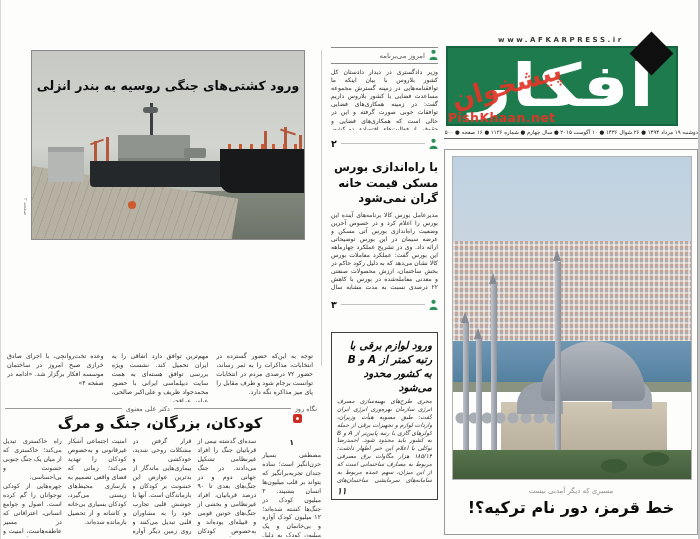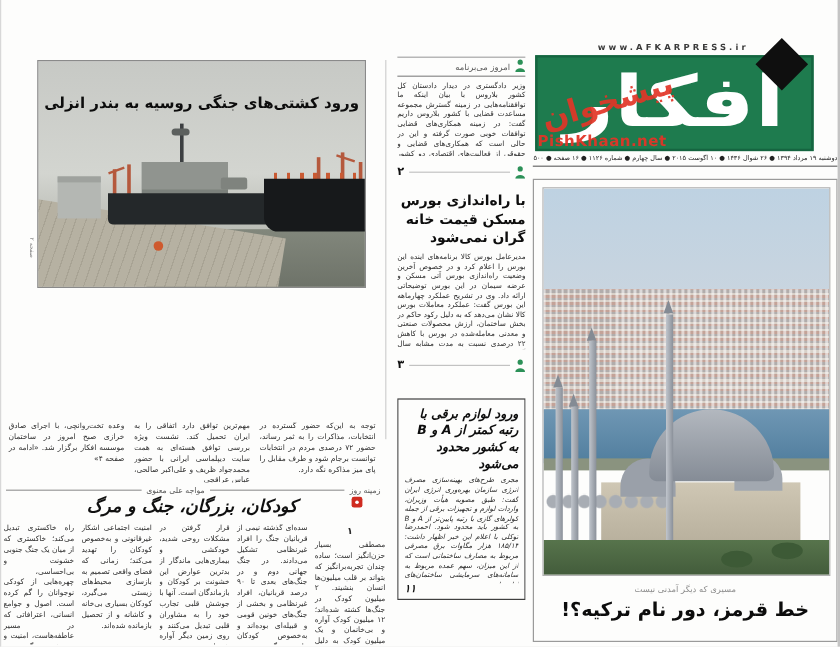--- a/index.html
+++ b/index.html
@@ -34,21 +34,21 @@
   #main-hl .hl{font-size:26px;white-space:nowrap;transform:scaleY(1.15);}
   #main-cols{left:6px;top:352px;width:306px;height:50px;display:flex;gap:8px;overflow:hidden;}
   .mcol{flex:1;font-size:6.3px;line-height:1.42;text-align:justify;color:#2e2e2e;overflow:hidden;}
   
   #op-rule{left:4px;top:403px;width:312px;height:11px;display:flex;align-items:center;gap:4px;
      font-size:6.5px;color:#555;}
   .rule-line{flex:1;height:1px;background:#9a9a9a;}
   #op-icon{left:292px;top:414px;width:9px;height:9px;background:#cf2b20;border-radius:2px;}
   #op-icon-dot{left:295px;top:417px;width:3px;height:3px;background:#fff;border-radius:50%;}
   #op-hl{left:0;top:415px;width:318px;text-align:center;font-size:14.5px;font-weight:bold;
-     color:#101010;white-space:nowrap;font-style:italic;}
+     color:#101010;white-space:nowrap;}
   #op-cols{left:2px;top:437px;width:318px;height:100px;display:flex;gap:6px;overflow:hidden;}
   .ocol{flex:1;font-size:6.2px;line-height:1.45;text-align:justify;color:#2e2e2e;overflow:hidden;}
   .onum{text-align:center;font-weight:bold;font-size:8px;margin-bottom:2px;}
   
   #col-divider{left:320px;top:50px;width:1px;height:316px;background:#cfcfcf;}
   #today-col{left:330px;top:47px;width:107px;height:490px;display:flex;flex-direction:column;overflow:hidden;}
   #today-strip{height:15px;border-top:1px solid #8a8a8a;border-bottom:1px solid #8a8a8a;
      display:flex;align-items:center;gap:4px;font-size:7px;color:#5a5a5a;flex:0 0 auto;}
   .t-hl{font-size:11.5px;font-weight:bold;line-height:1.35;text-align:right;color:#0d0d0d;margin-top:5px;}
   .t-body{font-size:6.1px;line-height:1.33;text-align:justify;color:#2c2c2c;overflow:hidden;margin-top:4px;}
@@ -134,23 +134,23 @@
   </div>
   <div id="photo-credit" class="abs">صفحه ۲</div>
 
   <div id="main-cols" class="abs">
     <div class="mcol">توجه به این‌که حضور گسترده در انتخابات، مذاکرات را به ثمر رساند، حضور ۷۲ درصدی مردم در انتخابات توانست برجام شود و طرف مقابل را پای میز مذاکره نگه دارد.</div>
     <div class="mcol">مهم‌ترین توافق دارد اتفاقی را به ایران تحمیل کند. نشست ویژه بررسی توافق هسته‌ای به همت سایت دیپلماسی ایرانی با حضور محمدجواد ظریف و علی‌اکبر صالحی، عباس عراقچی</div>
     <div class="mcol">وعده تخت‌روانچی، با اجرای صادق خرازی صبح امروز در ساختمان موسسه افکار برگزار شد. «ادامه در صفحه ۴»</div>
   </div>
 
   <div id="op-rule" class="abs">
-    <span>زمینه روز</span>
+    <span>نگاه روز</span>
     <span class="rule-line"></span>
-    <span>مواجه علی معنوی</span>
+    <span>دکتر علی معنوی</span>
     <span class="rule-line"></span>
   </div>
   <div id="op-icon" class="abs"></div>
   <div id="op-icon-dot" class="abs"></div>
   <div id="op-hl" class="abs">کودکان، بزرگان، جنگ و مرگ</div>
   <div id="op-cols" class="abs">
     <div class="ocol">
       <div class="onum">۱</div>
       <span>مصطفی بسیار حزن‌انگیز است؛ ساده چندان تجربه‌برانگیز که بتواند بر قلب میلیون‌ها انسان بنشیند. ۲ میلیون کودک در جنگ‌ها کشته شده‌اند؛ ۱۲ میلیون کودک آواره و بی‌خانمان و یک میلیون کودک به دلیل خشونت‌های دسته‌جمعی بزرگسالان قربانی شده‌اند.</span>
     </div>

